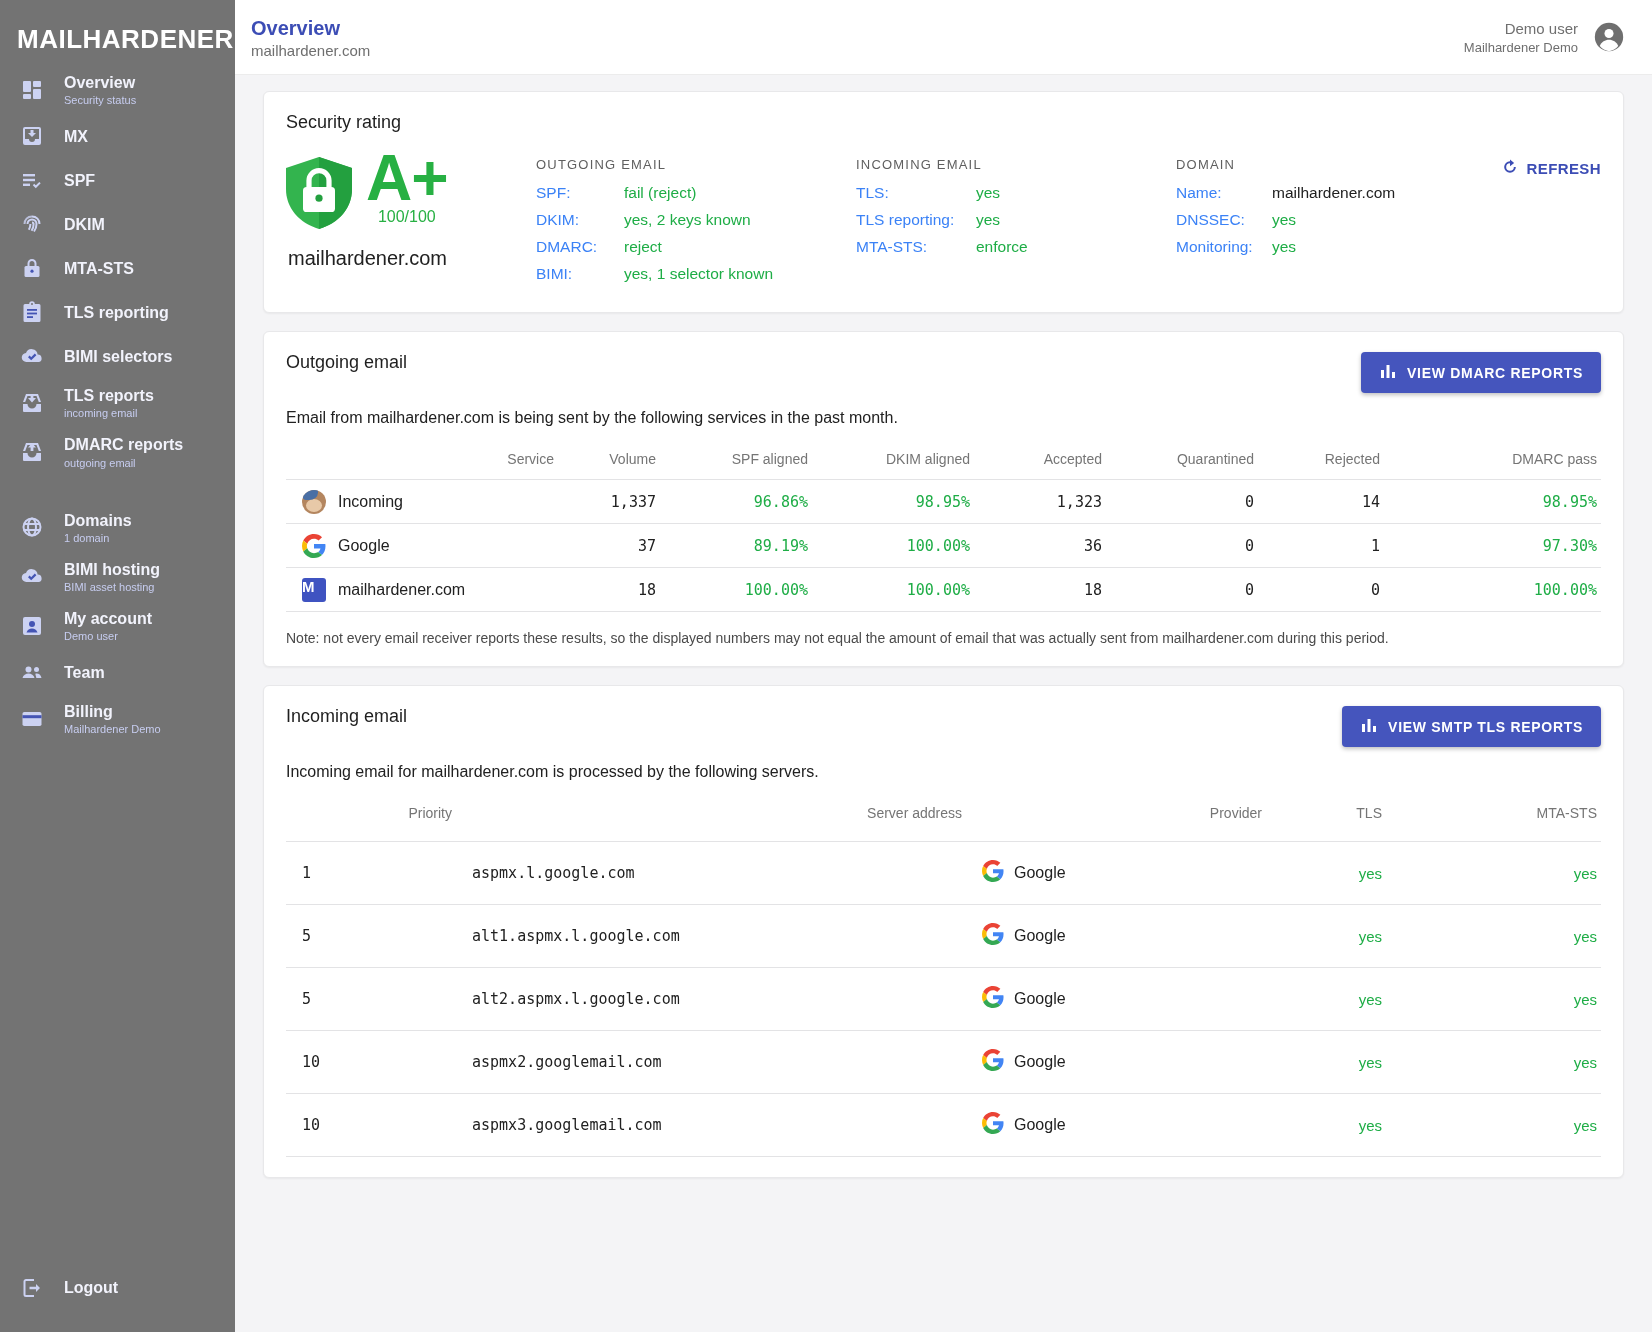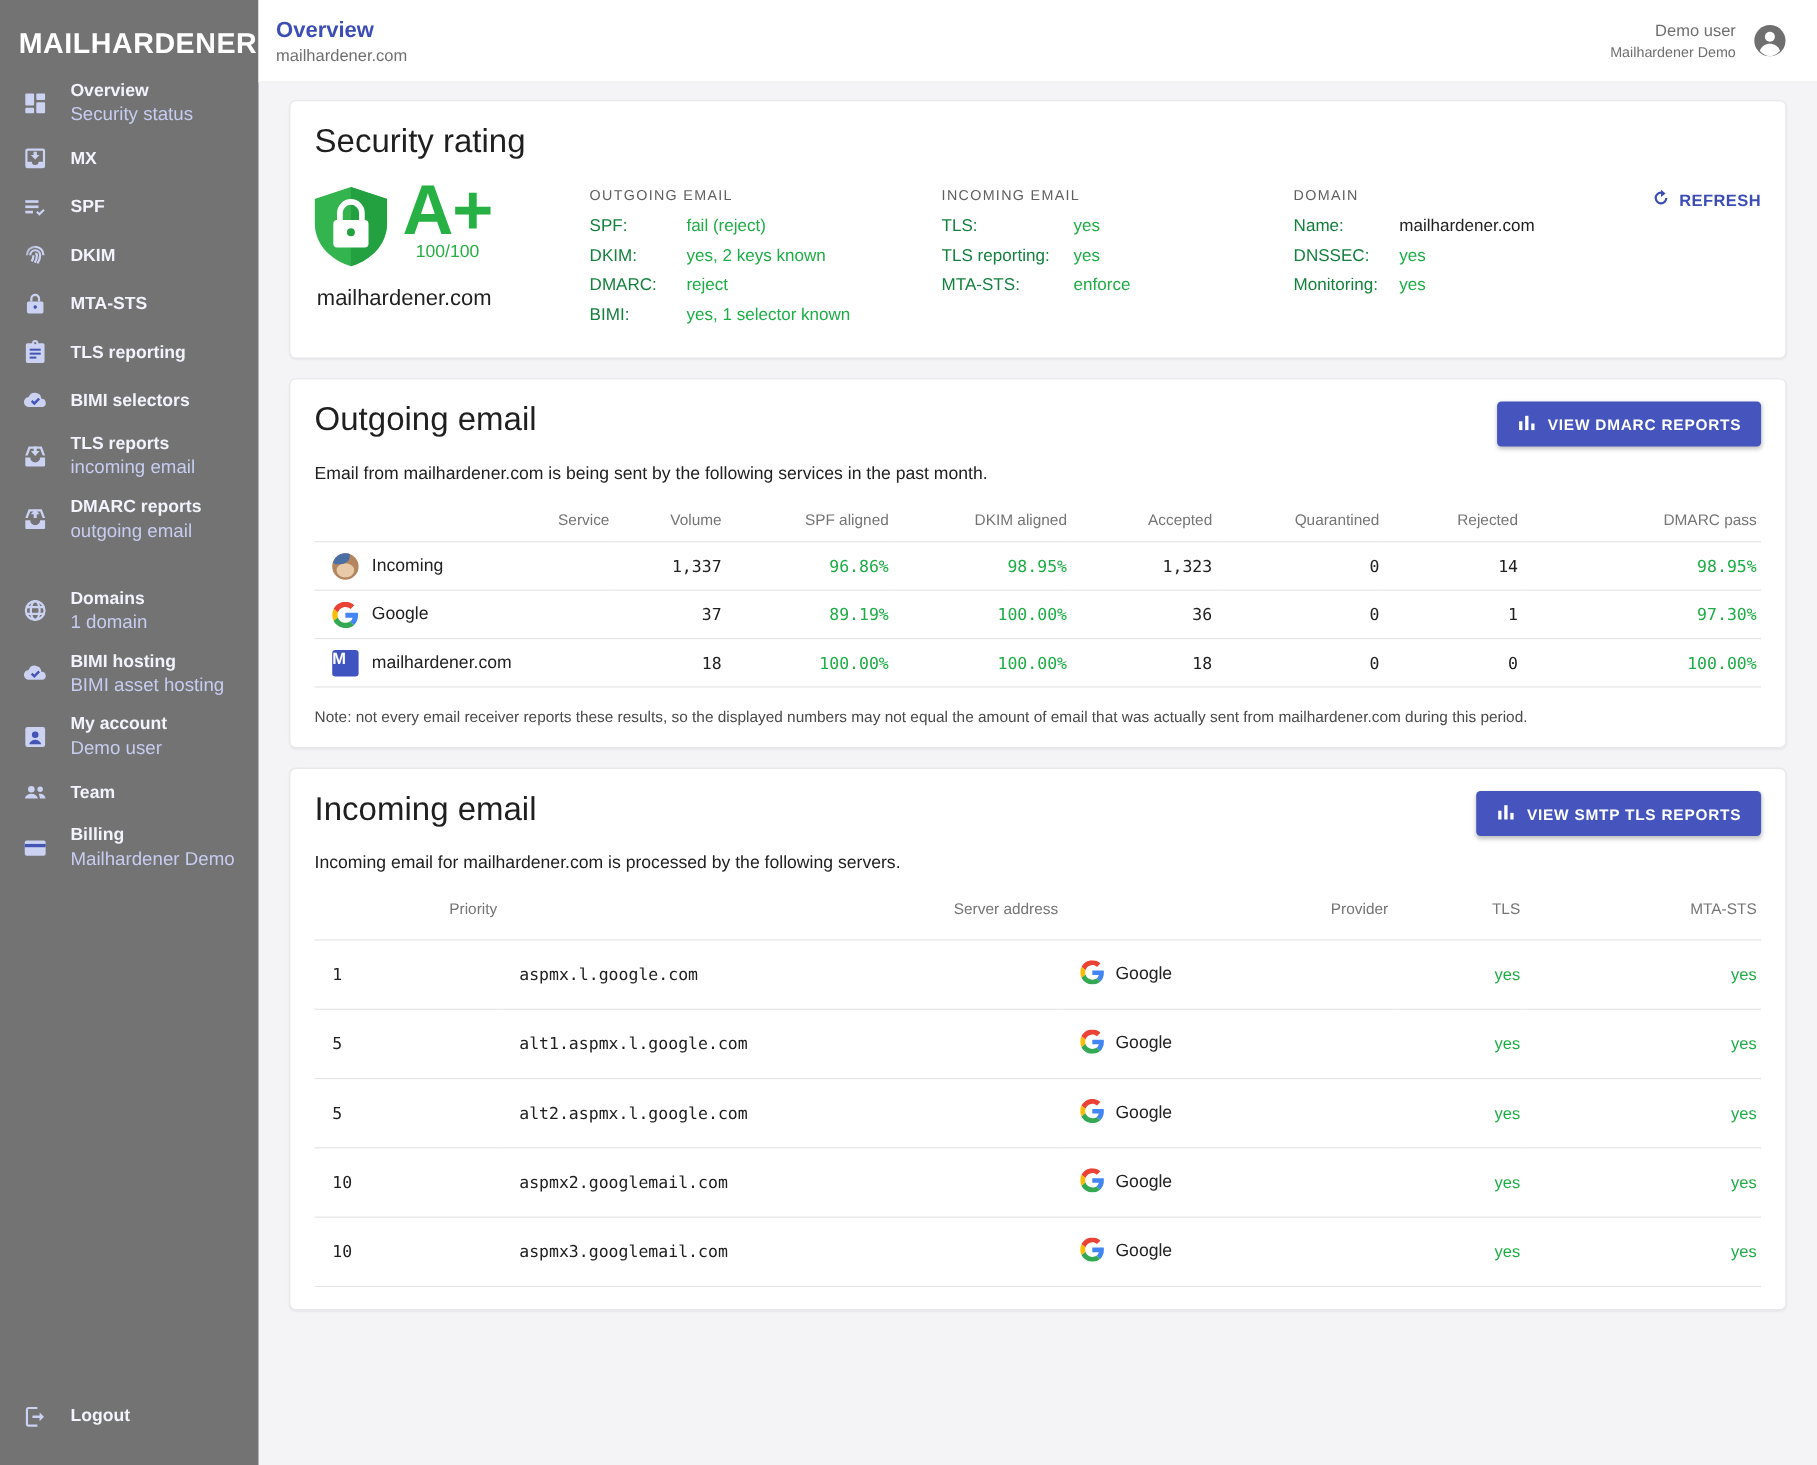--- a/index.html
+++ b/index.html
@@ -11,57 +11,57 @@
   .sidebar { width:235px; min-width:235px; background:#737373; color:#eef0fb;
     display:flex; flex-direction:column; height:100%; }
   .logo { font-size:26px; font-weight:bold; letter-spacing:0.5px; color:#ffffff;
     padding:24px 0 10px 17px; }
   .nav { flex:1 1 auto; overflow:hidden; }
   .nav-item { display:flex; align-items:center; padding:10px 0; cursor:pointer; }
   .nav-item.two { padding:8px 0; }
   .nav-icon { width:64px; min-width:64px; display:flex; justify-content:center; align-items:center; }
   .nav-icon svg { width:24px; height:24px; }
   .nav-label { font-size:16px; font-weight:bold; color:#f2f3fc; display:block; line-height:1.2; }
-  .nav-sub { font-size:17px; color:#c7cdf0; display:block; margin-top:2px; }
+  .nav-sub { font-size:11px; color:#c7cdf0; display:block; margin-top:2px; }
   .nav-gap { height:26px; }
   .logout { padding:14px 0 22px 0; }
   .ic { fill:#ccd2f2; }
   .ic-stroke { stroke:#ccd2f2; fill:none; stroke-width:2; }
 
   
   .main { flex:1 1 auto; display:flex; flex-direction:column; height:100%; }
   .topbar { height:75px; min-height:75px; background:#ffffff; border-bottom:1px solid #ececec;
     display:flex; align-items:center; justify-content:space-between; padding:0 26px 0 16px; }
   .topbar-title { font-size:20px; font-weight:bold; color:#3c4db5; line-height:1.35; }
   .topbar-sub { font-size:15px; color:#6f6f6f; }
   .topbar-right { display:flex; align-items:center; gap:14px; }
   .user-text { text-align:right; color:#6f6f6f; }
   .user-name { font-size:15px; }
   .user-org { font-size:13px; margin-top:3px; }
   .avatar svg { width:34px; height:34px; display:block; }
 
   .content { flex:1 1 auto; padding:16px 28px 20px 28px; overflow:hidden; }
   .card { background:#ffffff; border:1px solid #e8e8ea; border-radius:6px;
     box-shadow:0 1px 2px rgba(0,0,0,0.05); padding:20px 22px; margin-bottom:18px; }
-  .card-title { font-size:30px; font-weight:400; color:#1f1f1f; }
+  .card-title { font-size:18px; font-weight:400; color:#1f1f1f; }
 
   
   .sec-body { display:flex; margin-top:24px; }
   .rating-block { width:250px; min-width:250px; }
   .rating-row { display:flex; align-items:flex-start; gap:14px; }
   .shield svg { width:66px; height:76px; display:block; }
   .grade-wrap { text-align:center; margin-top:-12px; }
   .grade { font-size:64px; font-weight:bold; color:#27b043; line-height:1.05; letter-spacing:-1px; }
   .score { font-size:16px; color:#27b043; margin-top:-4px; }
   .rating-domain { font-size:20px; color:#212121; margin-top:14px; margin-left:2px; }
   .sec-col { width:260px; min-width:260px; margin-right:60px; }
   .sec-col:last-of-type { margin-right:0; }
   .sec-heading { font-size:13px; letter-spacing:1.2px; color:#5f5f5f; margin-bottom:12px; }
   .kv { display:flex; font-size:15.5px; margin-bottom:9px; }
-  .kv-label { color:#15803d; }
+  .kv-label { color:#3b82f6; }
   .kv .kv-label { min-width:88px; }
   .sec-col.wide-label .kv-label { min-width:120px; }
   .sec-col.mid-label .kv-label { min-width:96px; }
   .kv-value { color:#1ead46; font-weight:500; }
   .kv-value.plain { color:#212121; font-weight:400; }
   .refresh-wrap { margin-left:auto; }
   .refresh-btn { display:flex; align-items:center; gap:7px; color:#3c4db5; font-size:15px;
     font-weight:bold; letter-spacing:0.4px; cursor:pointer; background:none; border:none;
     font-family:"Liberation Sans", sans-serif; }
   .refresh-btn svg { width:20px; height:20px; }

